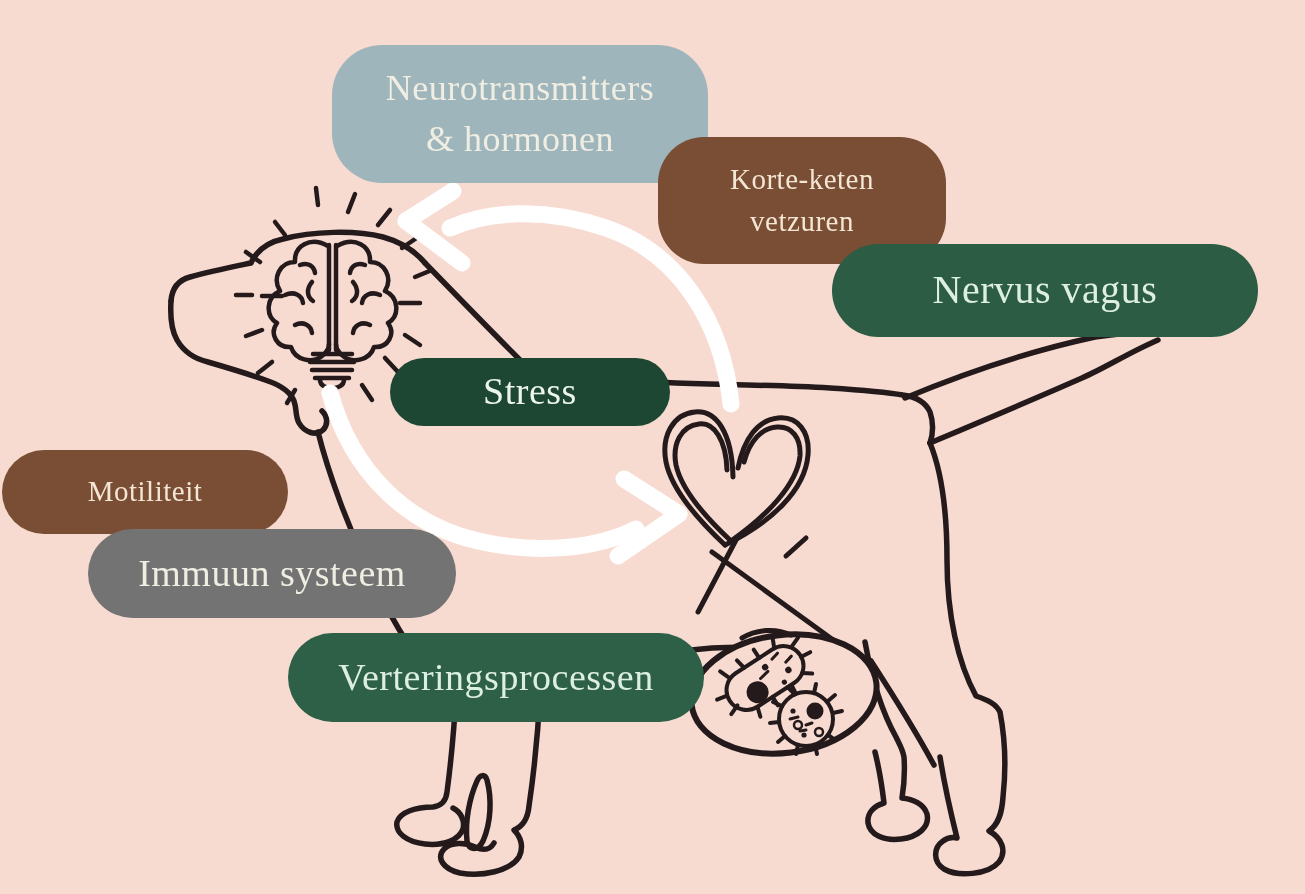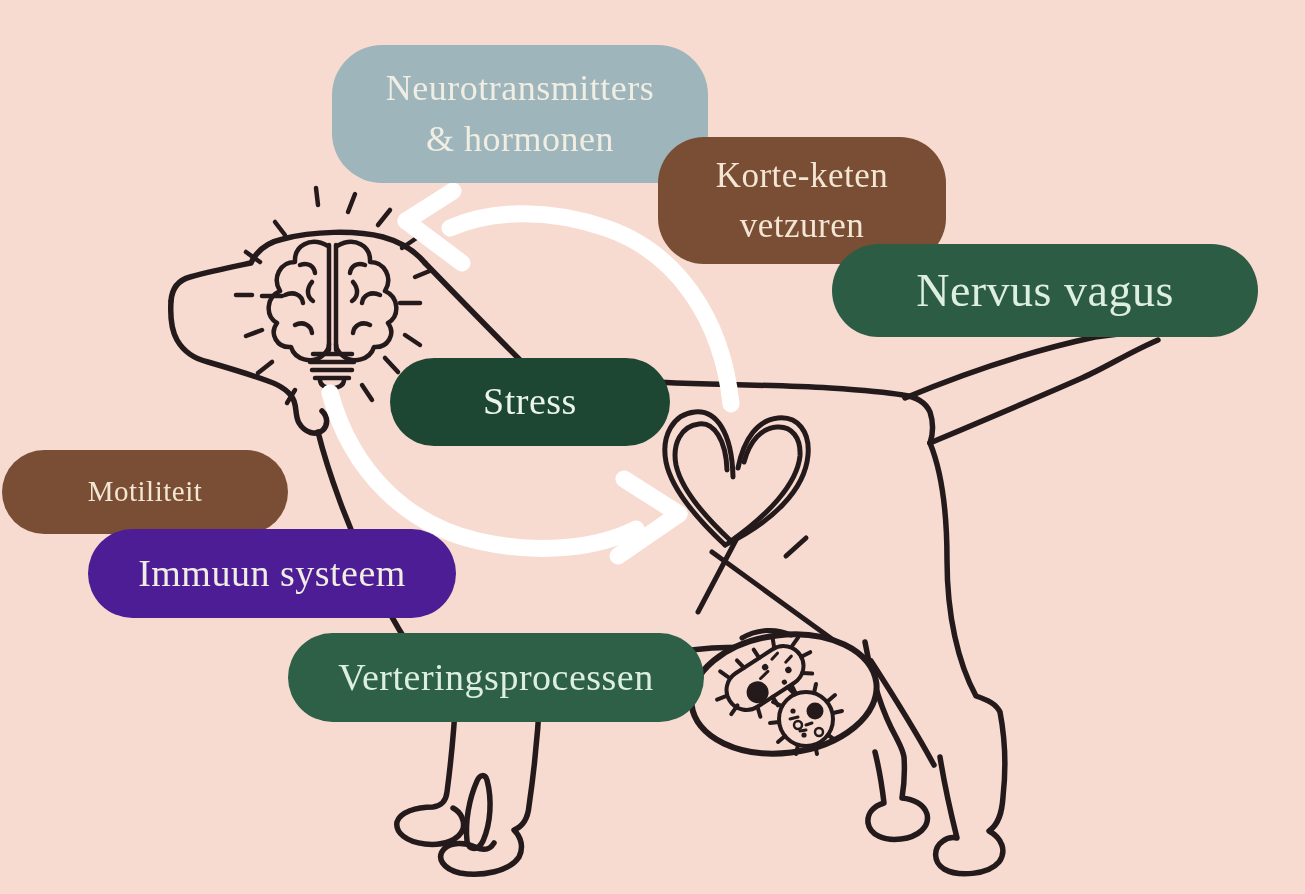--- a/index.html
+++ b/index.html
@@ -16,23 +16,23 @@
     position:absolute;
     display:flex;align-items:center;justify-content:center;
     text-align:center;
     white-space:pre-line;
     letter-spacing:.5px;
     line-height:1.42;
     z-index:5;
     font-family:Liberation Serif, serif;
   }
   .pill-neuro       {left:332px;top:45px;  width:376px;height:138px;border-radius:50px;font-size:36px;}
-  .pill-korte       {left:658px;top:137px; width:288px;height:127px;border-radius:46px;font-size:35px;}
-  .pill-nervus      {left:832px;top:244px; width:426px;height:93px; border-radius:47px;font-size:46px;}
-  .pill-stress      {left:390px;top:358px; width:280px;height:88px; border-radius:44px;font-size:38px;}
+  .pill-korte       {left:658px;top:137px; width:288px;height:127px;border-radius:46px;font-size:29px;}
+  .pill-nervus      {left:832px;top:244px; width:426px;height:93px; border-radius:47px;font-size:40px;}
+  .pill-stress      {left:390px;top:358px; width:280px;height:68px; border-radius:44px;font-size:38px;}
   .pill-motiliteit  {left:2px;  top:450px; width:286px;height:84px; border-radius:42px;font-size:29px;}
   .pill-immuun      {left:88px; top:529px; width:368px;height:89px; border-radius:45px;font-size:38px;}
   .pill-vertering   {left:288px;top:605px; width:416px;height:89px; border-radius:45px;font-size:38px;}
 </style>
 </head>
 <body>
 
 <div class="stage">
 
   <svg class="layer" width="1305" height="894" viewBox="0 0 1305 894">
@@ -184,17 +184,17 @@
 
   <div class="pill pill-korte" style="background: rgb(122, 78, 52); color: rgb(244, 230, 212);">Korte-keten
 vetzuren</div>
 
   <div class="pill pill-nervus" style="background: rgb(45, 92, 68); color: rgb(221, 238, 226);">Nervus vagus</div>
 
   <div class="pill pill-stress" style="background: rgb(29, 71, 50); color: rgb(236, 245, 236);">Stress</div>
 
   <div class="pill pill-motiliteit" style="background: rgb(122, 78, 52); color: rgb(244, 230, 212);">Motiliteit</div>
 
-  <div class="pill pill-immuun" style="background: #4c1d95; color: rgb(240, 237, 226);">Immuun systeem</div>
+  <div class="pill pill-immuun" style="background: #737373; color: rgb(240, 237, 226);">Immuun systeem</div>
 
   <div class="pill pill-vertering" style="background: rgb(45, 96, 71); color: rgb(221, 238, 226); margin-top: 28px;">Verteringsprocessen</div>
 
 </div>
 
 </body></html>

